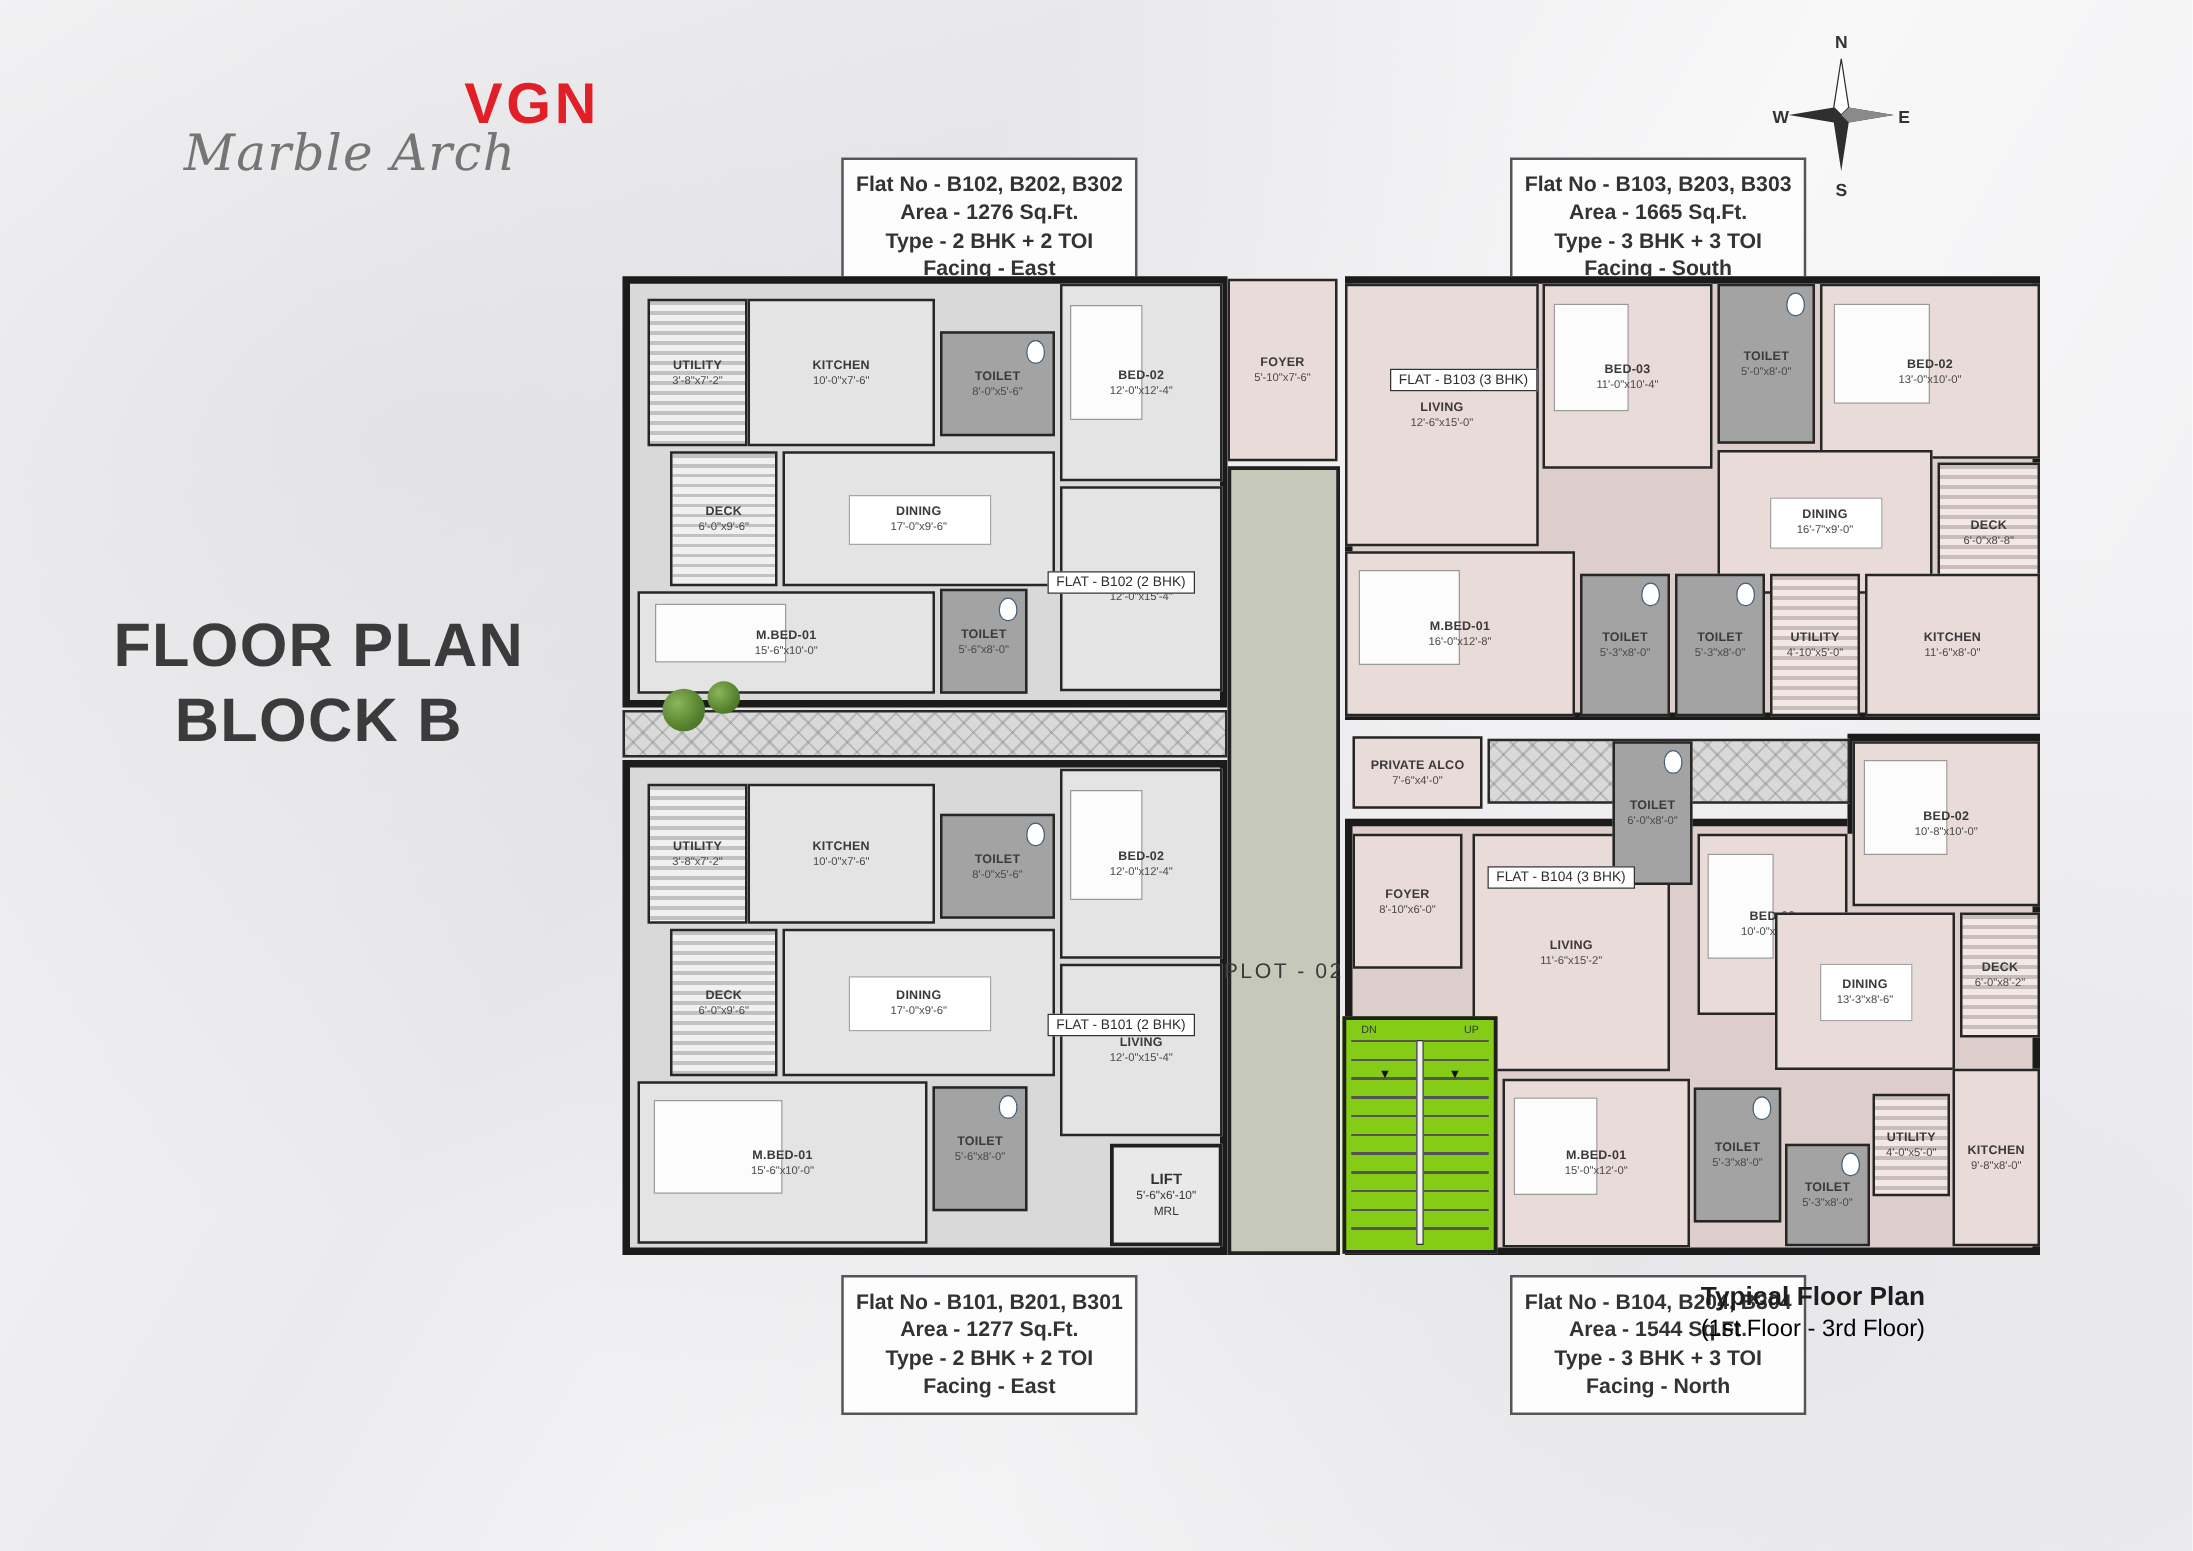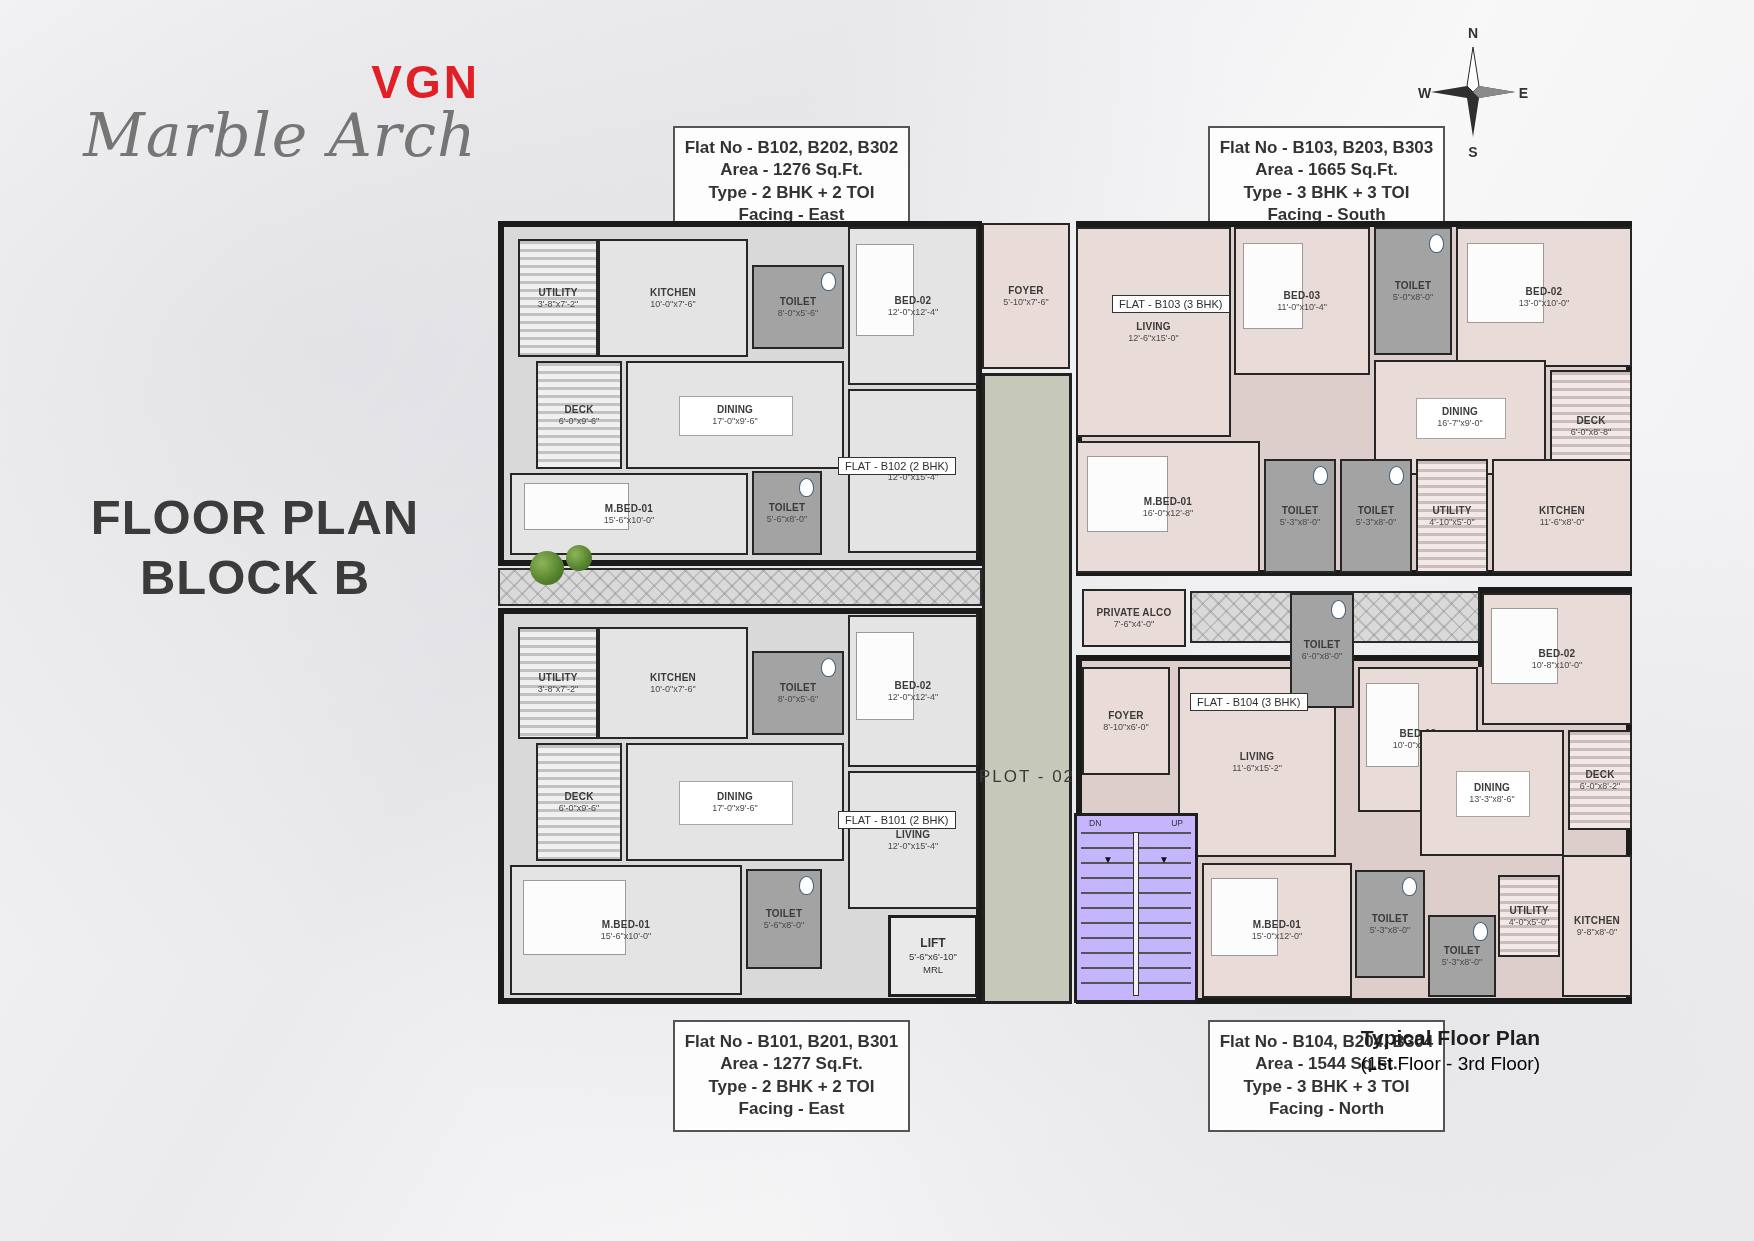--- a/index.html
+++ b/index.html
@@ -11,21 +11,21 @@
       radial-gradient(ellipse at 72% 78%, rgba(188,188,196,.25), transparent 45%),
       radial-gradient(ellipse at 45% 60%, rgba(205,205,210,.18), transparent 40%),
       linear-gradient(120deg,#f7f7f8 0%,#ebebee 35%,#f8f8f9 60%,#ededf0 100%);
   }
   .abs{position:absolute;}
 
   
   .logo{left:150px;top:55px;width:330px;text-align:right;color:#e01f26;
         font-size:46px;font-weight:bold;letter-spacing:3px;}
   .brand-name{left:60px;top:100px;width:440px;text-align:center;color:#757575;
-        font-family:"DejaVu Serif", serif;font-style:italic;font-size:60px;letter-spacing:1px;}
+        font-family:"DejaVu Serif", serif;font-style:italic;font-size:40px;letter-spacing:1px;}
 
   
   .page-title{left:55px;top:488px;width:400px;text-align:center;color:#3b3b3b;
         font-size:49px;font-weight:bold;line-height:1.22;letter-spacing:1px;}
 
   
   .info-box{width:237px;background:#fdfdfd;border:2px solid #555;
         padding:9px 4px;text-align:center;font-weight:bold;color:#333;
         font-size:17px;line-height:1.32;box-sizing:border-box;}
   .ib-1{left:673px;top:126px;} .ib-2{left:1208px;top:126px;}
@@ -76,21 +76,21 @@
   .k-toilet::after{content:"";position:absolute;right:6px;top:5px;width:13px;height:17px;
       background:#fff;border:1.5px solid #44607a;border-radius:50% 50% 45% 45%;z-index:1;}
 
   .flat-tag{position:absolute;background:#fff;border:1.5px solid #333;color:#2e2e2e;
       font-size:11px;padding:2px 6px;white-space:nowrap;z-index:5;}
 
   .plot-label{position:absolute;left:537px;top:552px;transform:translateX(-50%);
       font-size:17px;color:#3a3a3a;letter-spacing:2px;white-space:nowrap;z-index:4;}
 
   .stairs{position:absolute;left:584px;top:598px;width:124px;height:190px;
-      background:#c4b5fd;border:3px solid #1f1f1f;box-sizing:border-box;z-index:3;}
+      background:#84cc16;border:3px solid #1f1f1f;box-sizing:border-box;z-index:3;}
   .stairs .lbl{position:absolute;top:2px;font-size:8.5px;color:#333;}
   .st-dn{left:12px;} .st-up{right:12px;}
   .steps{position:absolute;left:4px;right:4px;top:16px;bottom:4px;
       background-image:repeating-linear-gradient(to bottom,#555 0 2px,transparent 2px 15px);}
   .rail{position:absolute;left:50%;top:16px;bottom:4px;width:6px;transform:translateX(-50%);
       background:#f2f2f2;border:1.5px solid #333;box-sizing:border-box;}
   .st-arrow{position:absolute;font-size:10px;color:#111;top:38px;}
   .sa-l{left:26px;} .sa-r{right:26px;}
 
   .lift{position:absolute;left:398px;top:700px;width:90px;height:82px;

